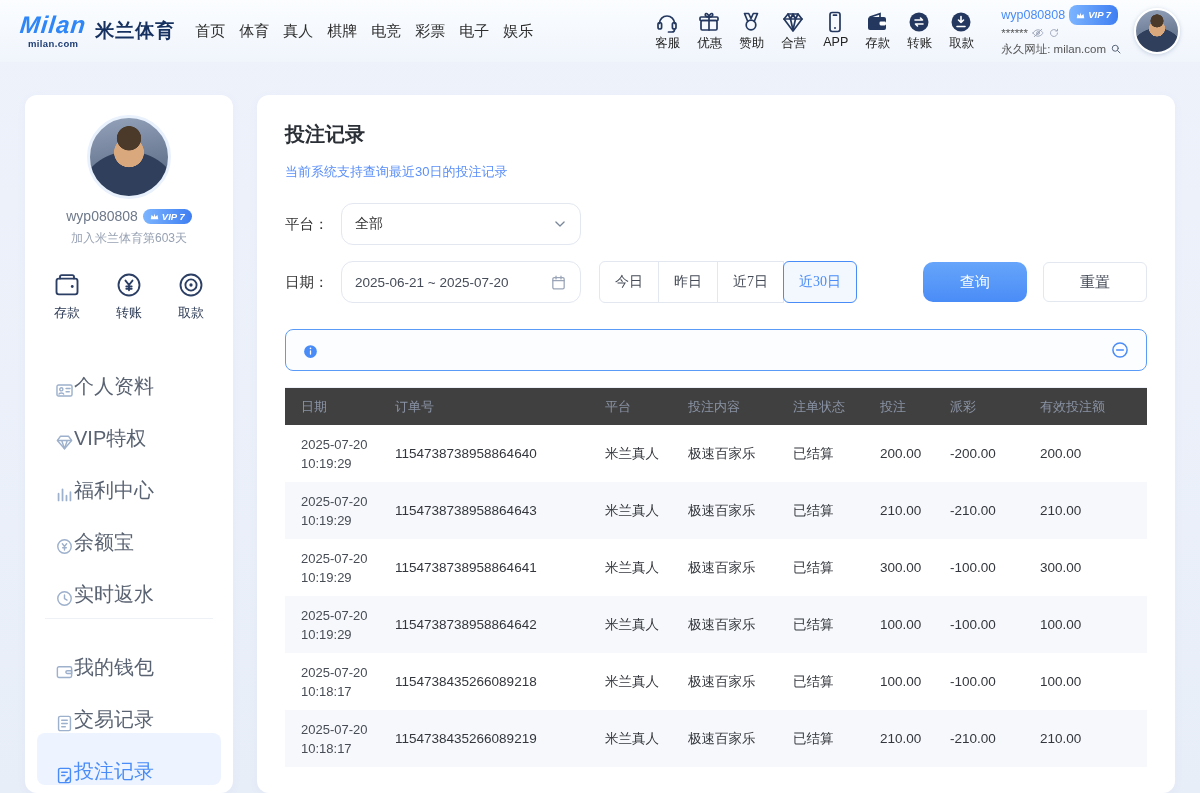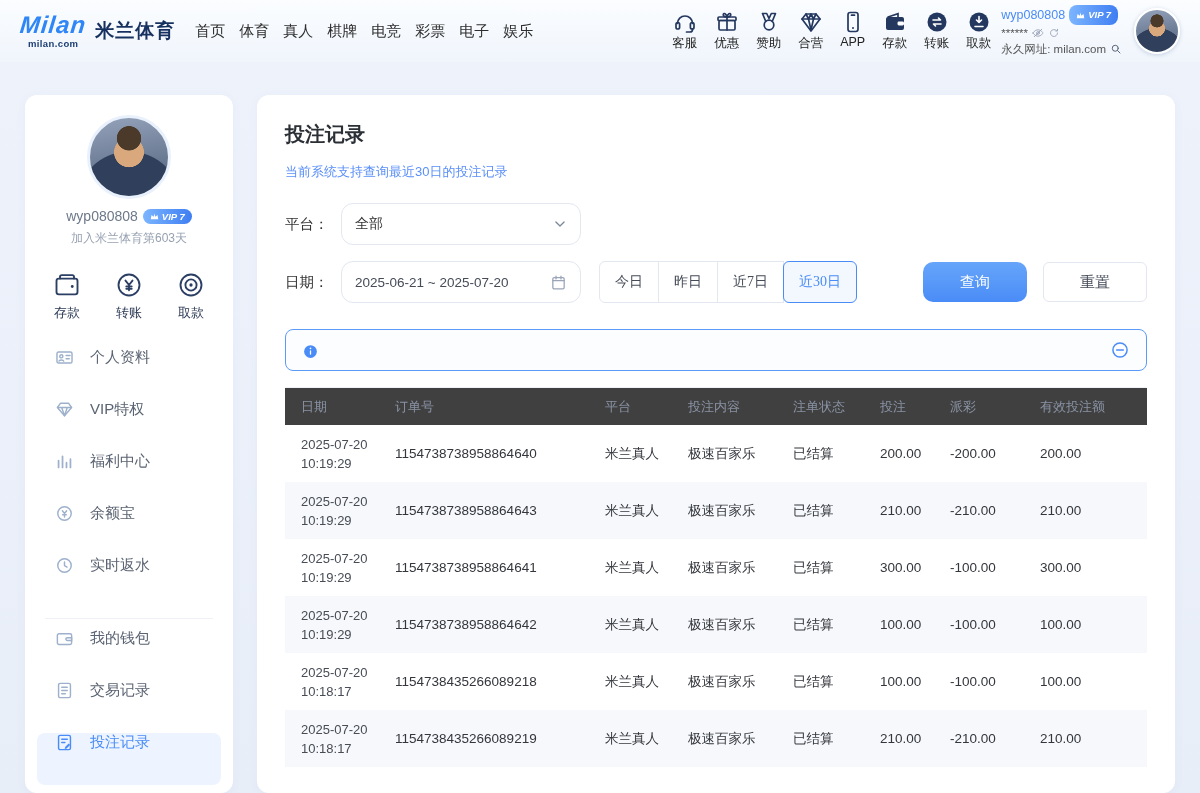--- a/index.html
+++ b/index.html
@@ -10,21 +10,21 @@
 
 .topbar{height:62px;display:flex;align-items:center;padding:0 20px;background:linear-gradient(180deg,#fbfdff,#f0f5fc)}
 .logo{display:flex;align-items:center;gap:9px;cursor:pointer}
 .logo-script{text-align:center;line-height:1}
 .logo-milan{font-style:italic;font-weight:bold;font-size:24px;color:#2f86f6;letter-spacing:1px;display:block;transform:skewX(-6deg)}
 .logo-domain{font-size:9.5px;font-weight:bold;color:#1c3c74;letter-spacing:.4px;display:block;margin-top:2px}
 .logo-cn{font-size:19px;font-weight:bold;color:#16305f;letter-spacing:1px}
 .mainnav{display:flex;gap:14px;margin-left:20px}
 .nav-link{font-size:15px;color:#2e2e2e;text-decoration:none;cursor:pointer;white-space:nowrap}
 .quick-group{display:flex;margin-left:auto}
-.qa{width:42px;display:flex;flex-direction:column;align-items:flex-end;gap:1px;cursor:pointer}
+.qa{width:42px;display:flex;flex-direction:column;align-items:flex-start;gap:1px;cursor:pointer}
 .qa-label{font-size:12.5px;color:#222;white-space:nowrap}
 .userinfo{margin-left:10px;font-size:11.5px;color:#555;line-height:16px;white-space:nowrap}
 .u-row{display:flex;align-items:center;gap:4px}
 .uname{color:#4a8cf7;font-size:12.5px}
 .vip{display:inline-flex;align-items:center;gap:3px;background:linear-gradient(90deg,#7cb5ff,#3f7ef2);color:#fff;font-size:9.5px;font-weight:bold;border-radius:8px;padding:2px 7px;font-style:italic}
 .avatar{border-radius:50%;background:
  radial-gradient(circle at 50% 26%,#4b3a2a 0 17%,transparent 18%),
  radial-gradient(circle at 50% 44%,#d9a87d 0 25%,transparent 26%),
  radial-gradient(circle at 50% 110%,#30405c 0 55%,transparent 56%),
  linear-gradient(170deg,#94a3ba,#4e5d78)}
@@ -36,21 +36,21 @@
 
 .sidebar{width:208px;background:#fff;border-radius:12px;padding-top:20px;box-shadow:0 2px 10px rgba(90,120,170,.05)}
 .avatar-lg{width:84px;height:84px;margin:0 auto;border:3px solid #e9f1fd}
 .side-user{display:flex;justify-content:center;align-items:center;gap:5px;margin-top:9px}
 .side-name{font-size:14px;color:#6d7889}
 .side-join{text-align:center;font-size:12px;color:#97a1b2;margin-top:6px}
 .side-quick{display:flex;justify-content:space-between;padding:0 28px;margin-top:24px}
 .sq{display:flex;flex-direction:column;align-items:center;gap:5px;cursor:pointer}
 .sq-label{font-size:13px;color:#2c3a55}
 .menu{margin-top:26px}
-.mitem{height:52px;display:flex;align-items:flex-start;gap:16px;margin:0 12px;padding-left:18px;border-radius:8px;font-size:15px;color:#5a6372;cursor:pointer}
+.mitem{height:52px;display:flex;align-items:flex-end;gap:0;margin:0 12px;padding-left:18px;border-radius:8px;font-size:20px;color:#5a6372;cursor:pointer}
 .mitem.active{background:#edf4ff;color:#4a8cf7}
 .mdivider{height:1px;background:#eef1f6;margin:10px 20px}
 
 
 .main{flex:1;background:#fff;border-radius:12px;padding:26px 28px;box-shadow:0 2px 10px rgba(90,120,170,.05)}
 .page-title{font-size:20px;font-weight:bold;color:#2b2f36}
 .subtitle{margin-top:15px;font-size:13px;color:#5b8ff9}
 .frow{display:flex;align-items:center;margin-top:22px}
 .frow2{margin-top:16px}
 .flabel{width:56px;font-size:14.5px;color:#333}

